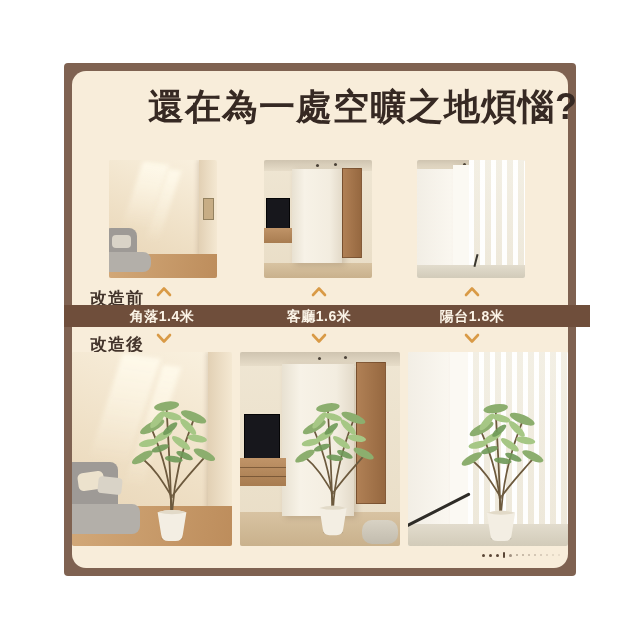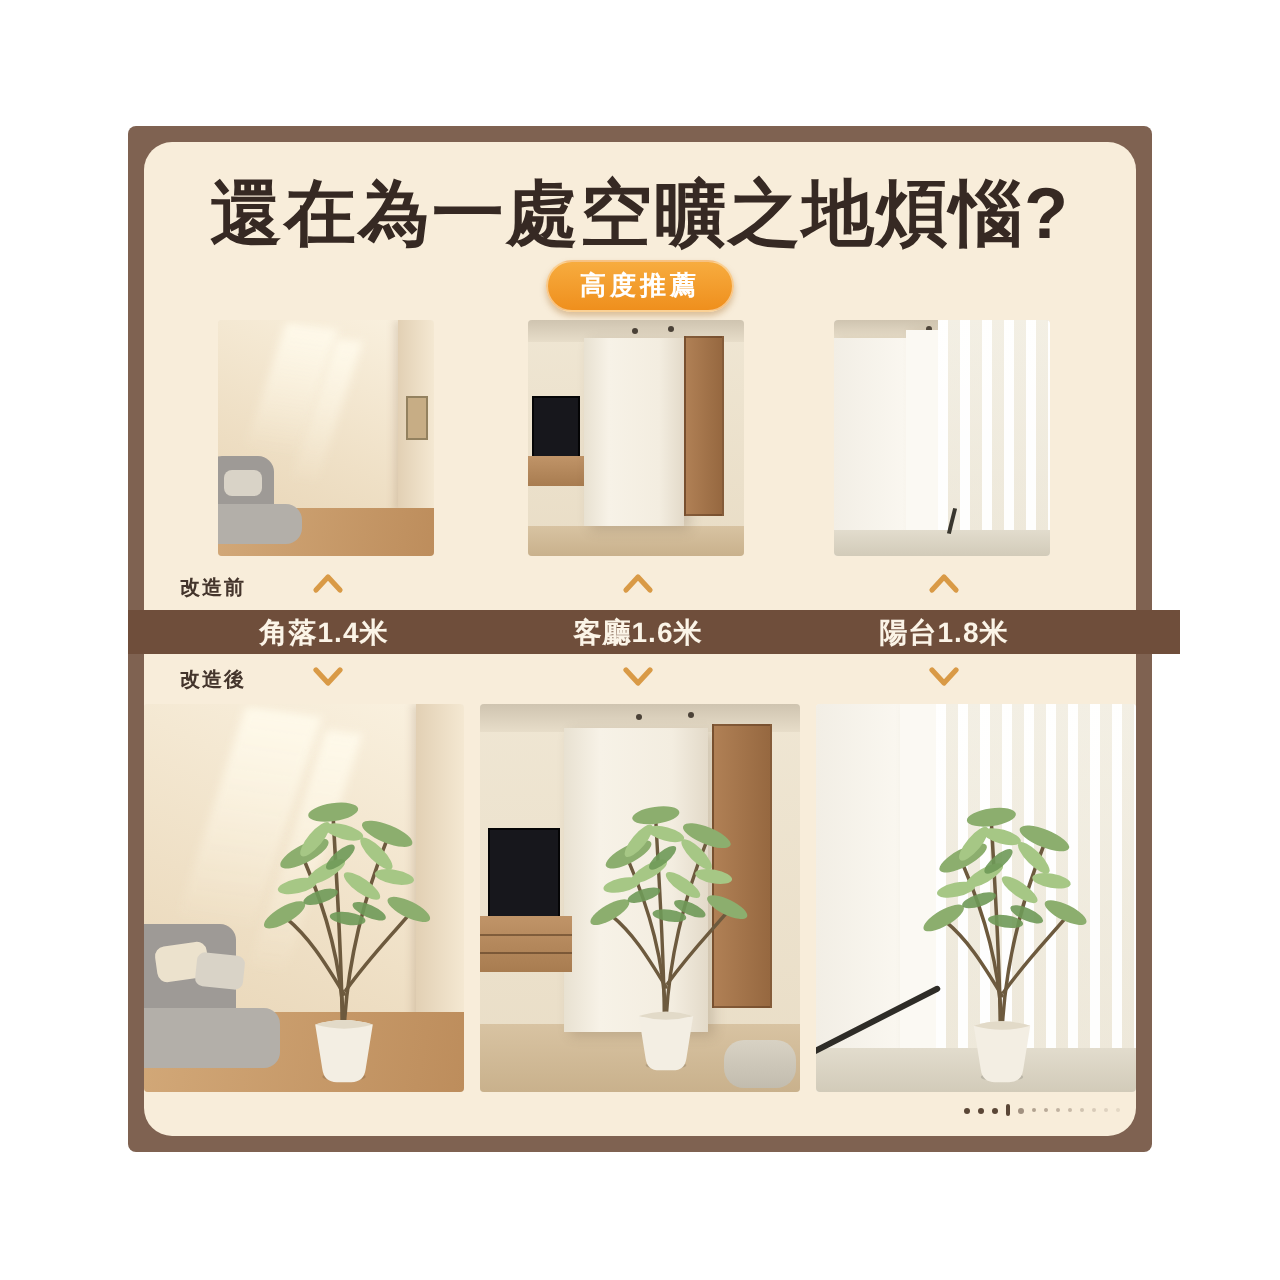--- a/index.html
+++ b/index.html
@@ -7,21 +7,21 @@
        font-family:"Liberation Sans","DejaVu Sans",sans-serif;}
   .abs{position:absolute;}
 
   
   .frame{position:absolute;left:64px;top:63px;width:512px;height:513px;
          background:#7f6251;border-radius:4px;}
   .card{position:absolute;inset:8px;background:#f8edda;border-radius:14px;}
 
   
   .title{position:absolute;top:20px;left:0;width:512px;text-align:center;
-         font-size:36px;font-weight:900;letter-spacing:1px;color:#362923;}
+         font-size:36px;font-weight:900;letter-spacing:1px;color:#362923;padding-left:43px;}
   .badge{position:absolute;top:67px;left:50%;transform:translateX(-50%);
          background:linear-gradient(180deg,#f7ac3f 0%,#ef8f1d 100%);
          color:#ffffff;font-size:13px;font-weight:bold;letter-spacing:2px;
          padding:3px 16px;border-radius:13px;border:1px solid rgba(255,255,255,.45);
          box-shadow:0 2px 3px rgba(160,100,30,.35);}
 
   
   .ph{position:absolute;overflow:hidden;border-radius:2px;background:#efe6d4;}
 
   
@@ -54,21 +54,21 @@
   .balc{background:#f7f4ee;}
   .wallwhite{background:linear-gradient(90deg,#f2eee5,#faf7f0);box-shadow:2px 0 4px rgba(140,120,90,.15);}
   .column{background:#fbf9f3;box-shadow:3px 0 5px rgba(140,120,90,.18);}
   .curtain{background:repeating-linear-gradient(90deg,rgba(255,255,255,.95) 0 5px,rgba(236,230,214,.55) 5px 11px),
                       linear-gradient(180deg,#fbfaf5,#f0ebdf);}
   .floorg{background:linear-gradient(180deg,#e2dccd,#d2cbb9);}
   .rail{background:#2e2c27;border-radius:2px;}
   .stick{background:#3a372f;}
 
   
-  .rowlabel{position:absolute;font-size:10px;font-weight:bold;letter-spacing:1px;color:#44352c;}
+  .rowlabel{position:absolute;font-size:17px;font-weight:bold;letter-spacing:1px;color:#44352c;}
   .caret{position:absolute;width:16px;height:11px;}
   .bar{position:absolute;left:0;top:242px;width:526px;height:22px;background:#6f4e3b;}
   .barlabel{position:absolute;top:0;transform:translateX(-50%);line-height:22px;
             font-size:14px;font-weight:bold;letter-spacing:.5px;color:#fbf4e7;white-space:nowrap;}
 
   
   .dots{position:absolute;top:489px;right:16px;display:flex;align-items:center;gap:4px;}
   .dt{width:3px;height:3px;border-radius:50%;background:#5a4636;}
   .dbar{width:2px;height:6px;border-radius:1px;background:#5a4636;}
 </style>
@@ -111,21 +111,20 @@
       <path d="M44,137 q16,-5 32,0 l-4,25 q-1,7 -8,7 h-8 q-7,0 -8,-7 z" fill="#f3eee3"></path>
       <path d="M44,137 q16,-5 32,0 q-16,4.5 -32,0 z" fill="#e2dac8"></path>
     </g>
   </defs>
 </svg>
 
 <div class="frame">
   <div class="card"></div>
 
   <div class="title">還在為一處空曠之地煩惱?</div>
-  <div class="badge">高度推薦</div>
 
   <div class="ph" style="left:45px;top:97px;width:108px;height:118px">
     <div class="abs wallc" style="inset:0"></div>
     <div class="abs sun" style="left:24px;top:3px;width:26px;height:62px"></div>
     <div class="abs sun" style="left:48px;top:10px;width:13px;height:70px"></div>
     <div class="abs sidewall" style="right:0;top:0;width:18px;height:96px"></div>
     <div class="abs art" style="right:3px;top:38px;width:9px;height:20px"></div>
     <div class="abs floorw" style="left:0;right:0;bottom:0;height:24px"></div>
     <div class="abs chairback" style="left:-6px;bottom:16px;width:34px;height:34px"></div>
     <div class="abs pillow" style="left:3px;bottom:30px;width:19px;height:13px"></div>

